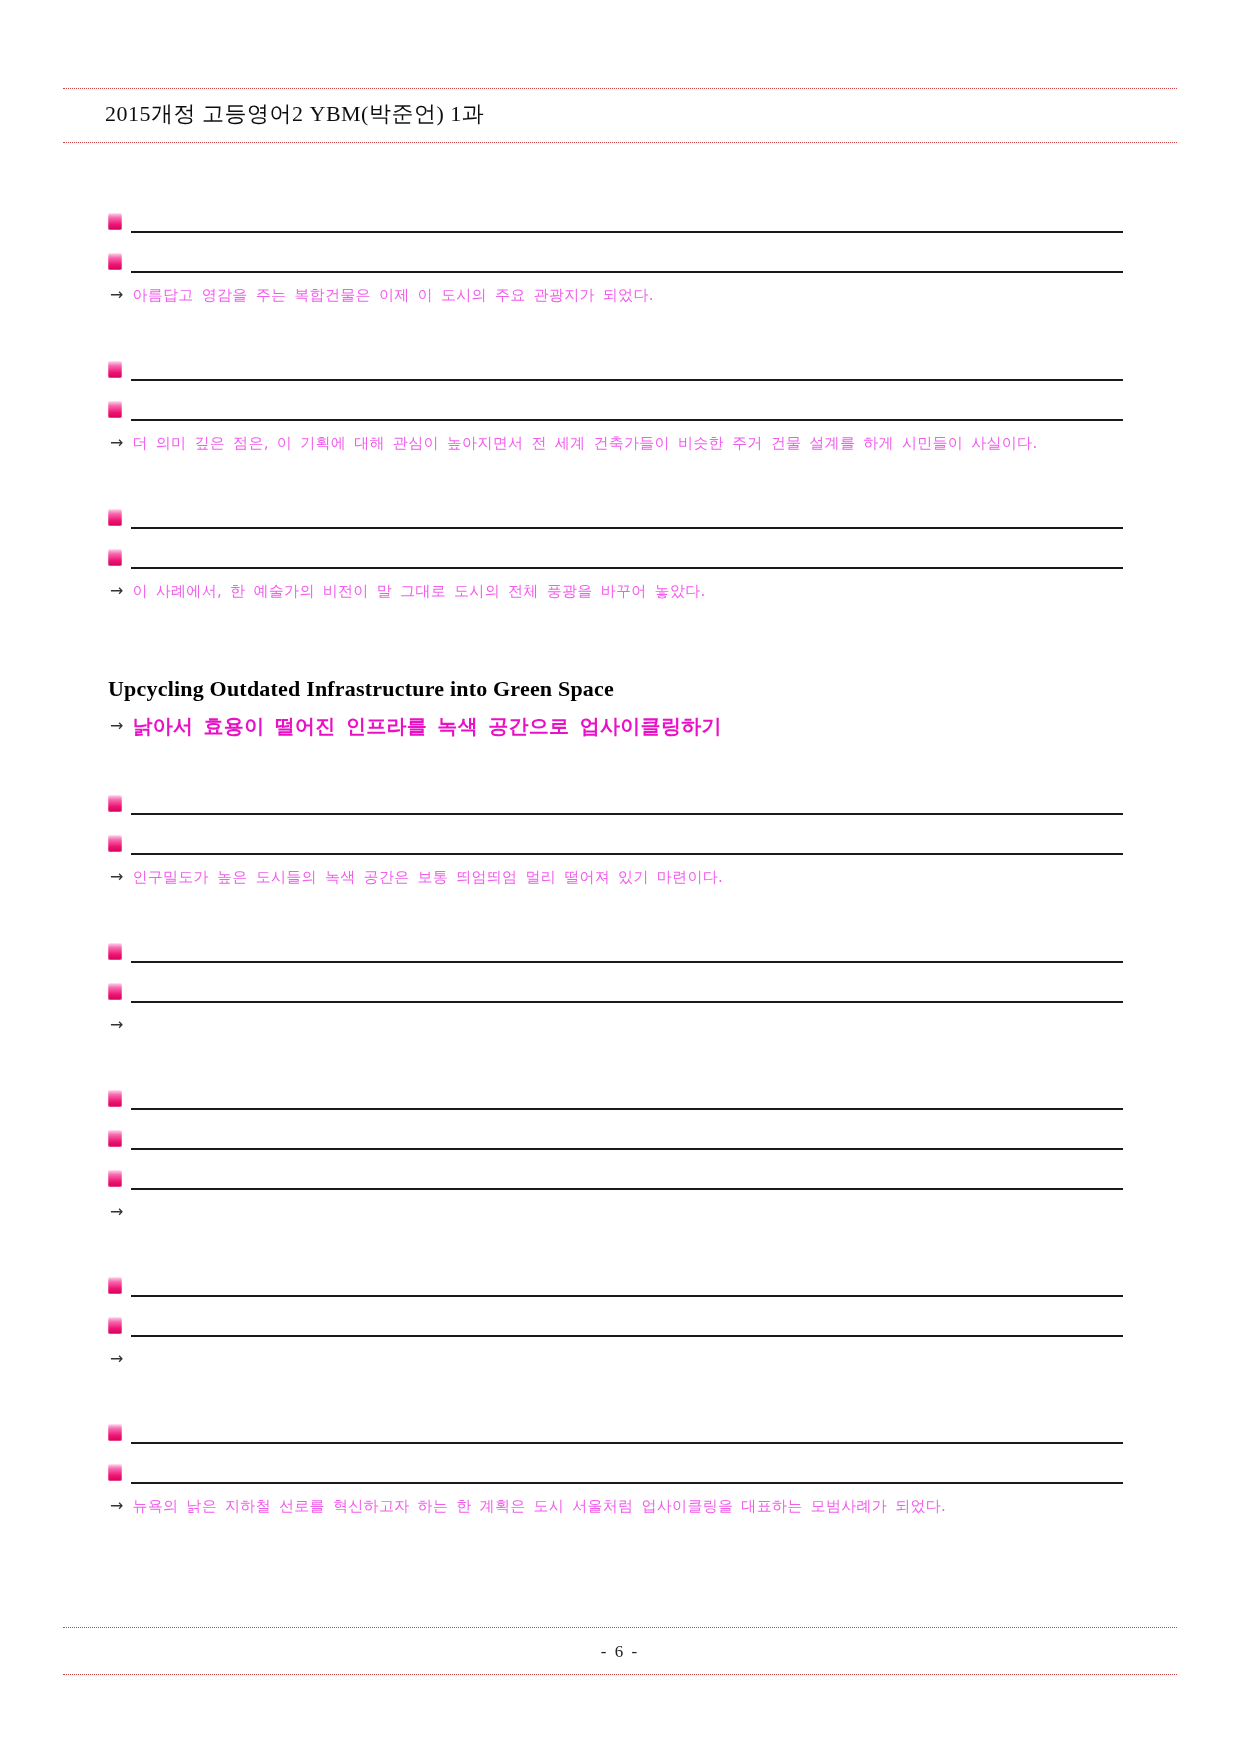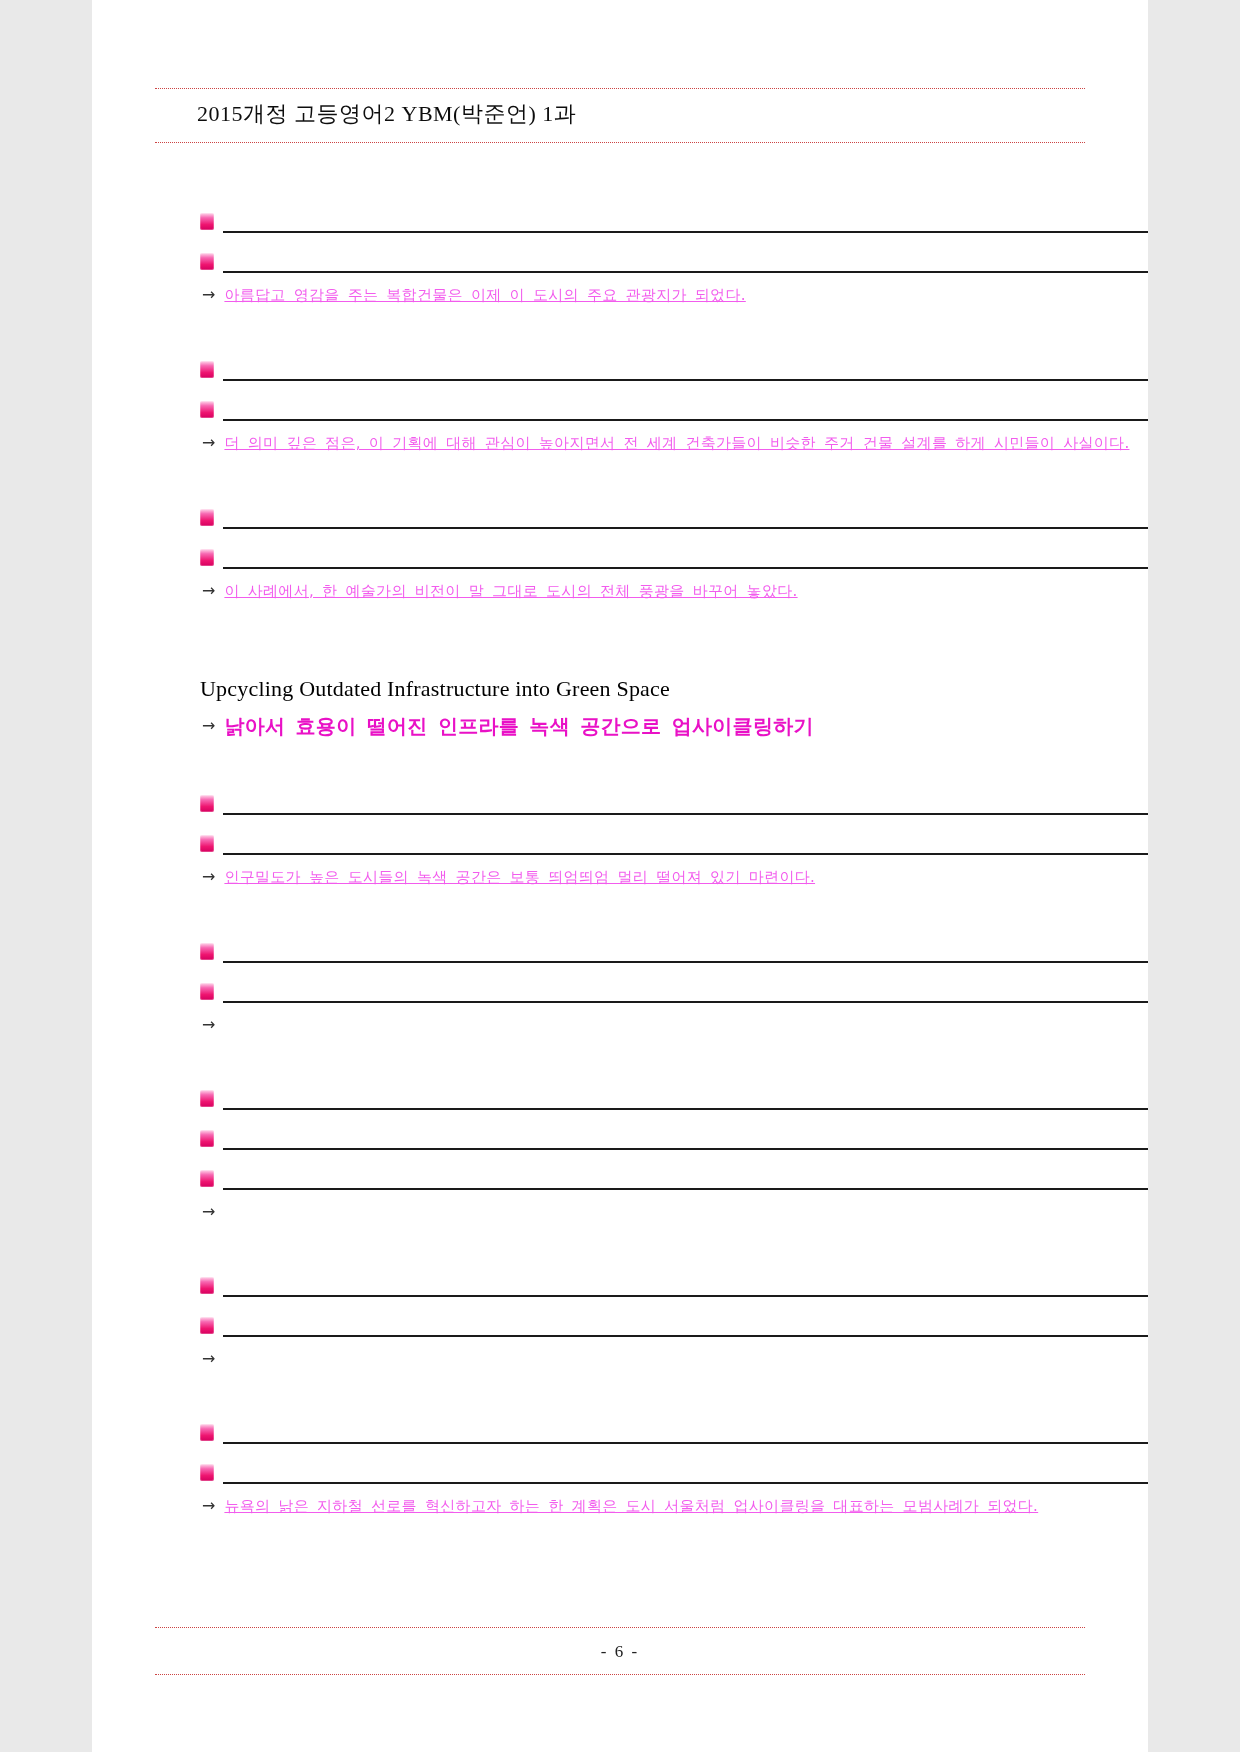--- a/index.html
+++ b/index.html
@@ -1,18 +1,18 @@
 <!DOCTYPE html>
 <html><head>
 <meta charset="utf-8">
 <style>
   html,body { margin:0; padding:0; background:#e9e9e9; }
   .page {
     position:relative;
-    width:1056px; height:1752px;
+    width:1240px; height:1752px;
     margin:0 auto;
     background:#ffffff;
     font-family:"DejaVu Sans","Liberation Sans",sans-serif;
     overflow:hidden;
   }
 
   
   .header { position:absolute; top:88px; left:63px; right:63px; }
   .dotted-rule { border-top:1px dotted #cc4444; height:0; }
   .header-title {
@@ -34,28 +34,28 @@
     border-radius:2px;
     background:linear-gradient(180deg,#ffd9ec 0%,#f768b2 28%,#ee1570 68%,#d6005f 100%);
     box-shadow:inset 0 0 0 1px rgba(255,255,255,0.25);
   }
   .write-line { flex:1; height:0; border-bottom:2px solid #1a1a1a; }
 
   .answer-row { display:flex; align-items:flex-start; margin-top:13px; padding-left:2px; gap:9px; }
   .arrow { flex:none; color:#333333; font-size:16px; line-height:18px; }
   .answer-text {
     color:#f25ced; font-size:15px; line-height:19px;
-    letter-spacing:0.3px; word-spacing:3px;text-decoration:underline;
+    letter-spacing:0.3px; word-spacing:3px;
   }
 
   
   .section { margin:75px 0 39px 0; }
   .section-title {
     font-family:"Liberation Serif","DejaVu Serif",serif;
-    font-weight:400; font-size:22px; line-height:26px; color:#000000;
+    font-weight:700; font-size:22px; line-height:26px; color:#000000;
     letter-spacing:0.2px;
   }
   .section-sub-row { display:flex; align-items:flex-start; margin-top:15px; padding-left:2px; gap:9px; }
   .section-sub {
     color:#e911c6; font-weight:700; font-size:20px; line-height:19px;
     letter-spacing:0.3px; word-spacing:3px;
   }
 
   
   .footer { position:absolute; top:1627px; left:63px; right:63px; }

